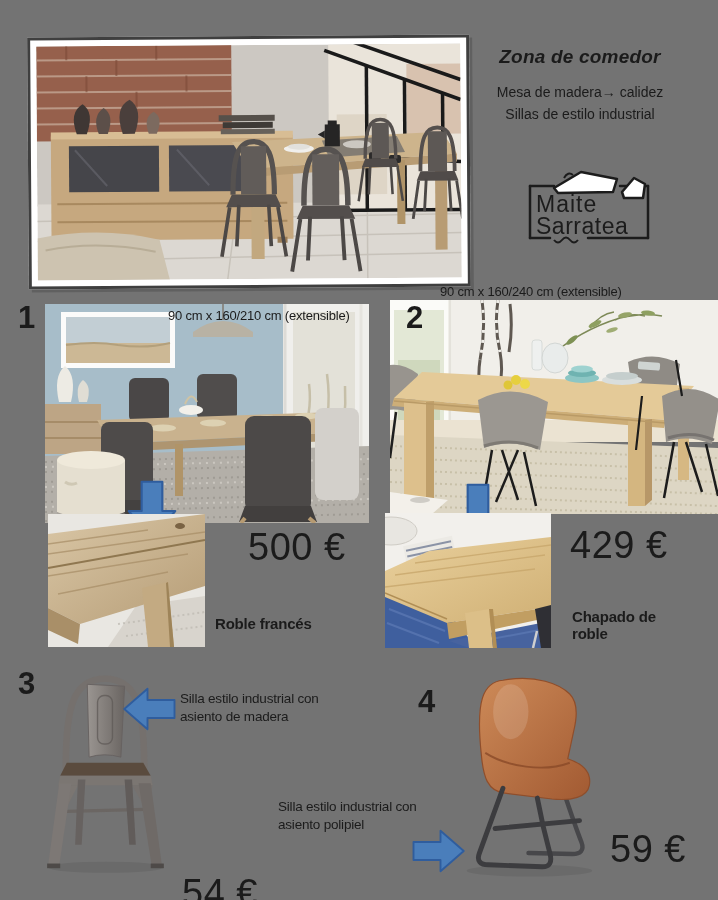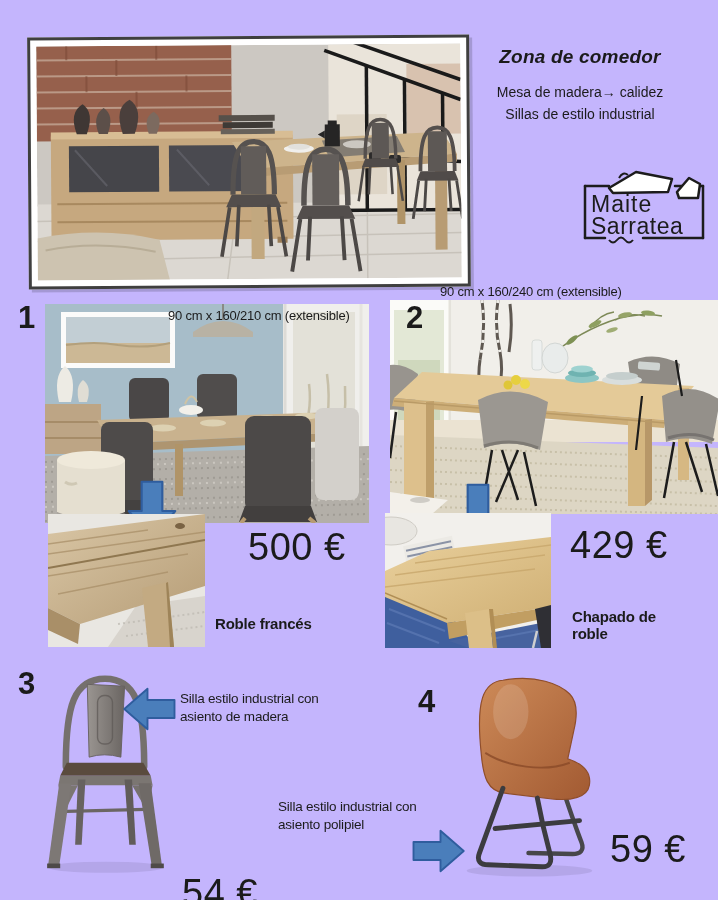--- a/index.html
+++ b/index.html
@@ -1,32 +1,32 @@
 <!DOCTYPE html>
 <html><head>
 <meta charset="utf-8">
 <style>
   html,body{margin:0;padding:0;background:#ffffff;}
   .page{
-    position:relative;width:718px;height:900px;background:#c4b5fd;overflow:hidden;
+    position:relative;width:718px;height:900px;background:#737373;overflow:hidden;
     font-family:"Liberation Sans", sans-serif;color:#1b1b1b;
   }
   .abs{position:absolute;}
   
   .hero-frame{
     left:28px;top:36px;width:442px;height:252px;
     background:#ffffff;border:3px solid #3f3f3f;box-sizing:border-box;
     padding:6px;transform:rotate(-0.4deg);
     box-shadow:3px 3px 0 rgba(0,0,0,0.16);
   }
   .hero-frame svg{display:block;width:100%;height:100%;}
   
   .title{left:458px;top:46px;width:244px;text-align:center;font-size:19px;font-weight:700;font-style:italic;letter-spacing:.2px;}
   .subtitle{left:452px;top:82px;width:256px;text-align:center;font-size:14px;line-height:1.55;}
-  .logo{left:579px;top:168px;width:130px;height:84px;}
+  .logo{left:524px;top:168px;width:130px;height:84px;}
   
   .num{font-size:31px;font-weight:700;line-height:1;}
   
   .photo{overflow:hidden;}
   .photo svg{display:block;width:100%;height:100%;}
   
   .dims{font-size:13px;letter-spacing:-.2px;white-space:nowrap;}
   
   .price{font-size:38px;font-weight:400;letter-spacing:.5px;white-space:nowrap;}
   

